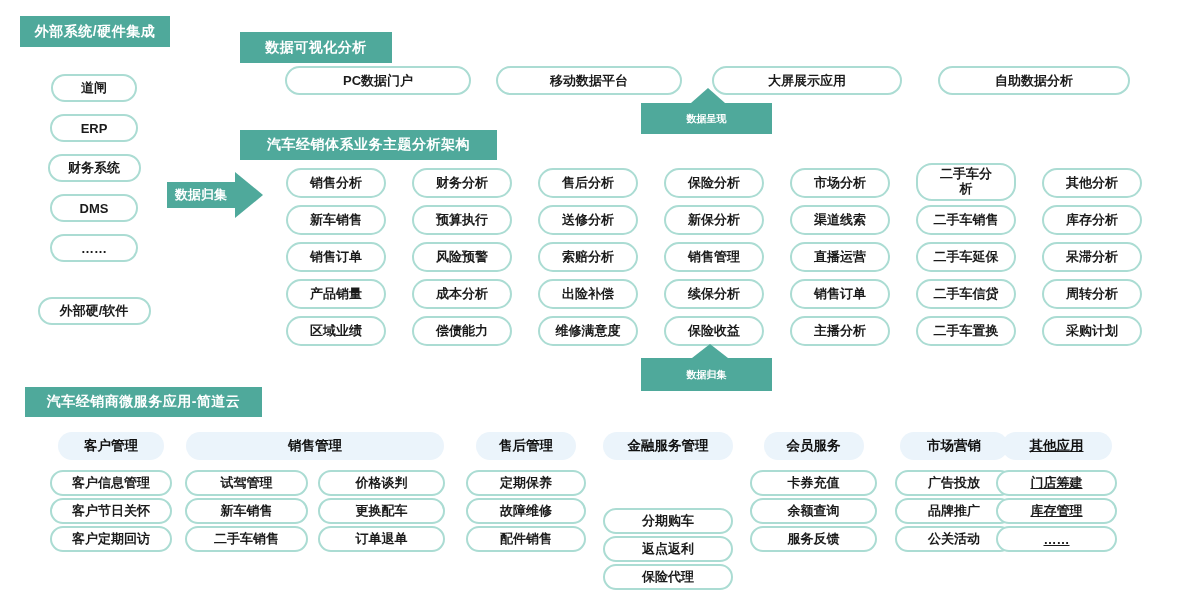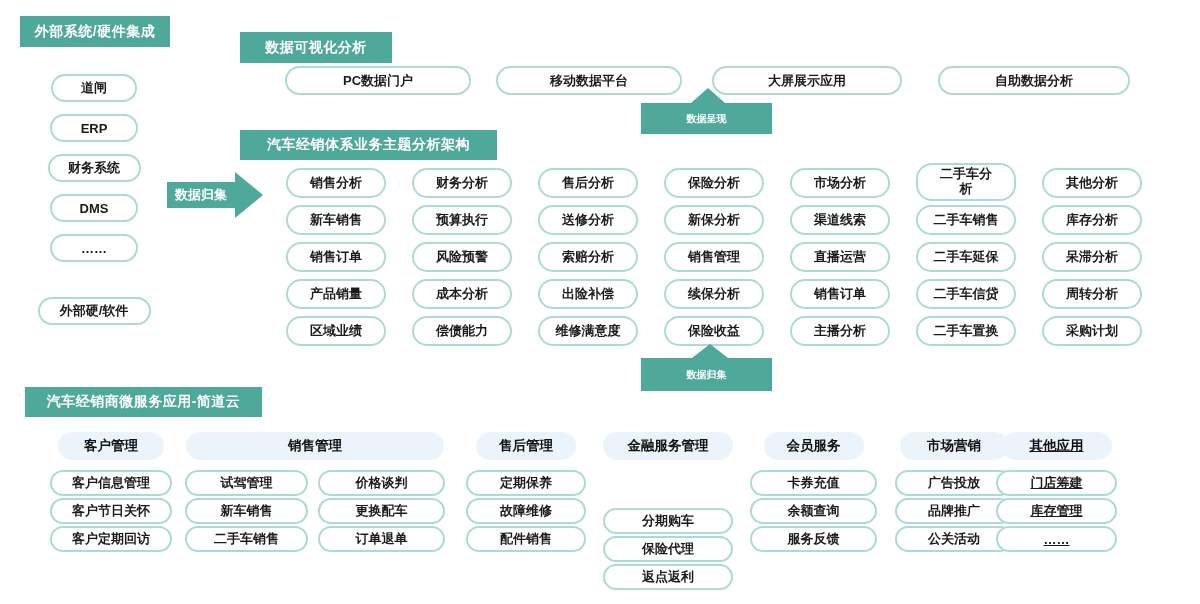--- a/index.html
+++ b/index.html
@@ -187,22 +187,22 @@
       <div class="bpill">定期保养</div>
       <div class="bpill">故障维修</div>
       <div class="bpill">配件销售</div>
     </div>
   </div>
 
   <div class="section" style="left:603px;width:130px;gap:38px;">
     <div class="sec-header" style="width:130px;">金融服务管理</div>
     <div class="sec-pills">
       <div class="bpill">分期购车</div>
+      <div class="bpill">返点返利</div>
       <div class="bpill">保险代理</div>
-      <div class="bpill">返点返利</div>
     </div>
   </div>
 
   <div class="section" style="left:750px;width:127px;">
     <div class="sec-header" style="width:100px;">会员服务</div>
     <div class="sec-pills">
       <div class="bpill">卡券充值</div>
       <div class="bpill">余额查询</div>
       <div class="bpill">服务反馈</div>
     </div>

